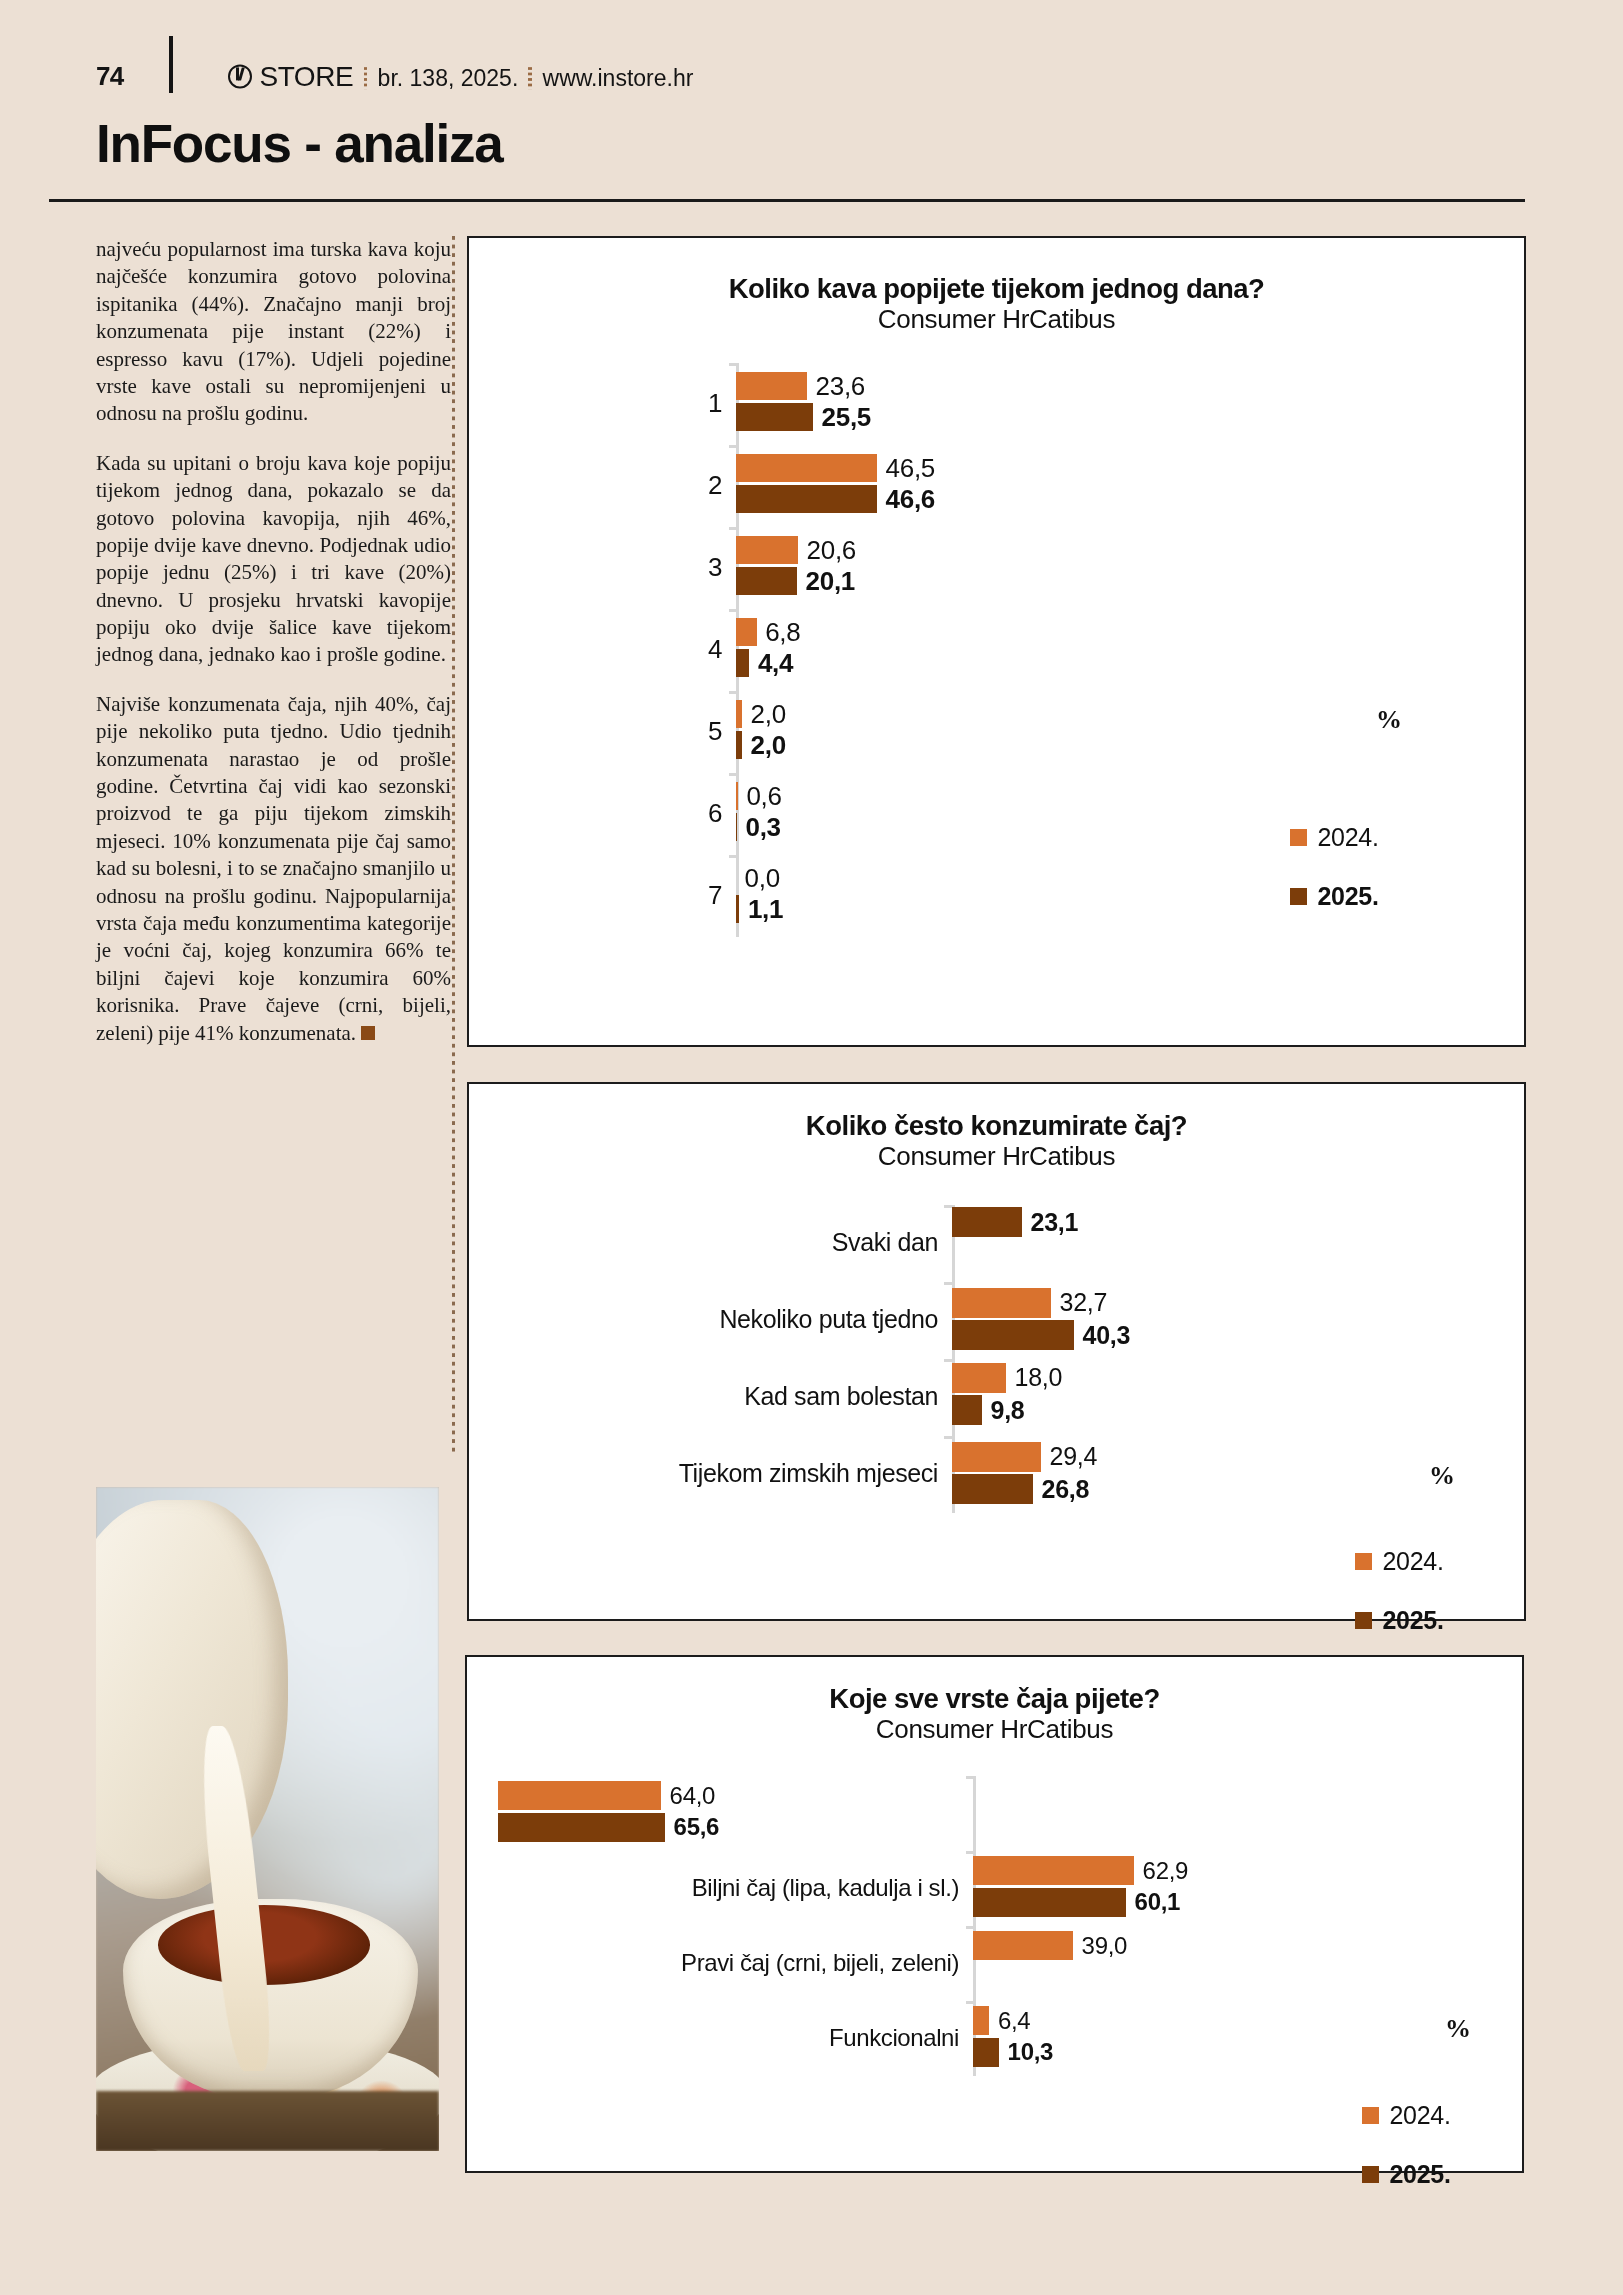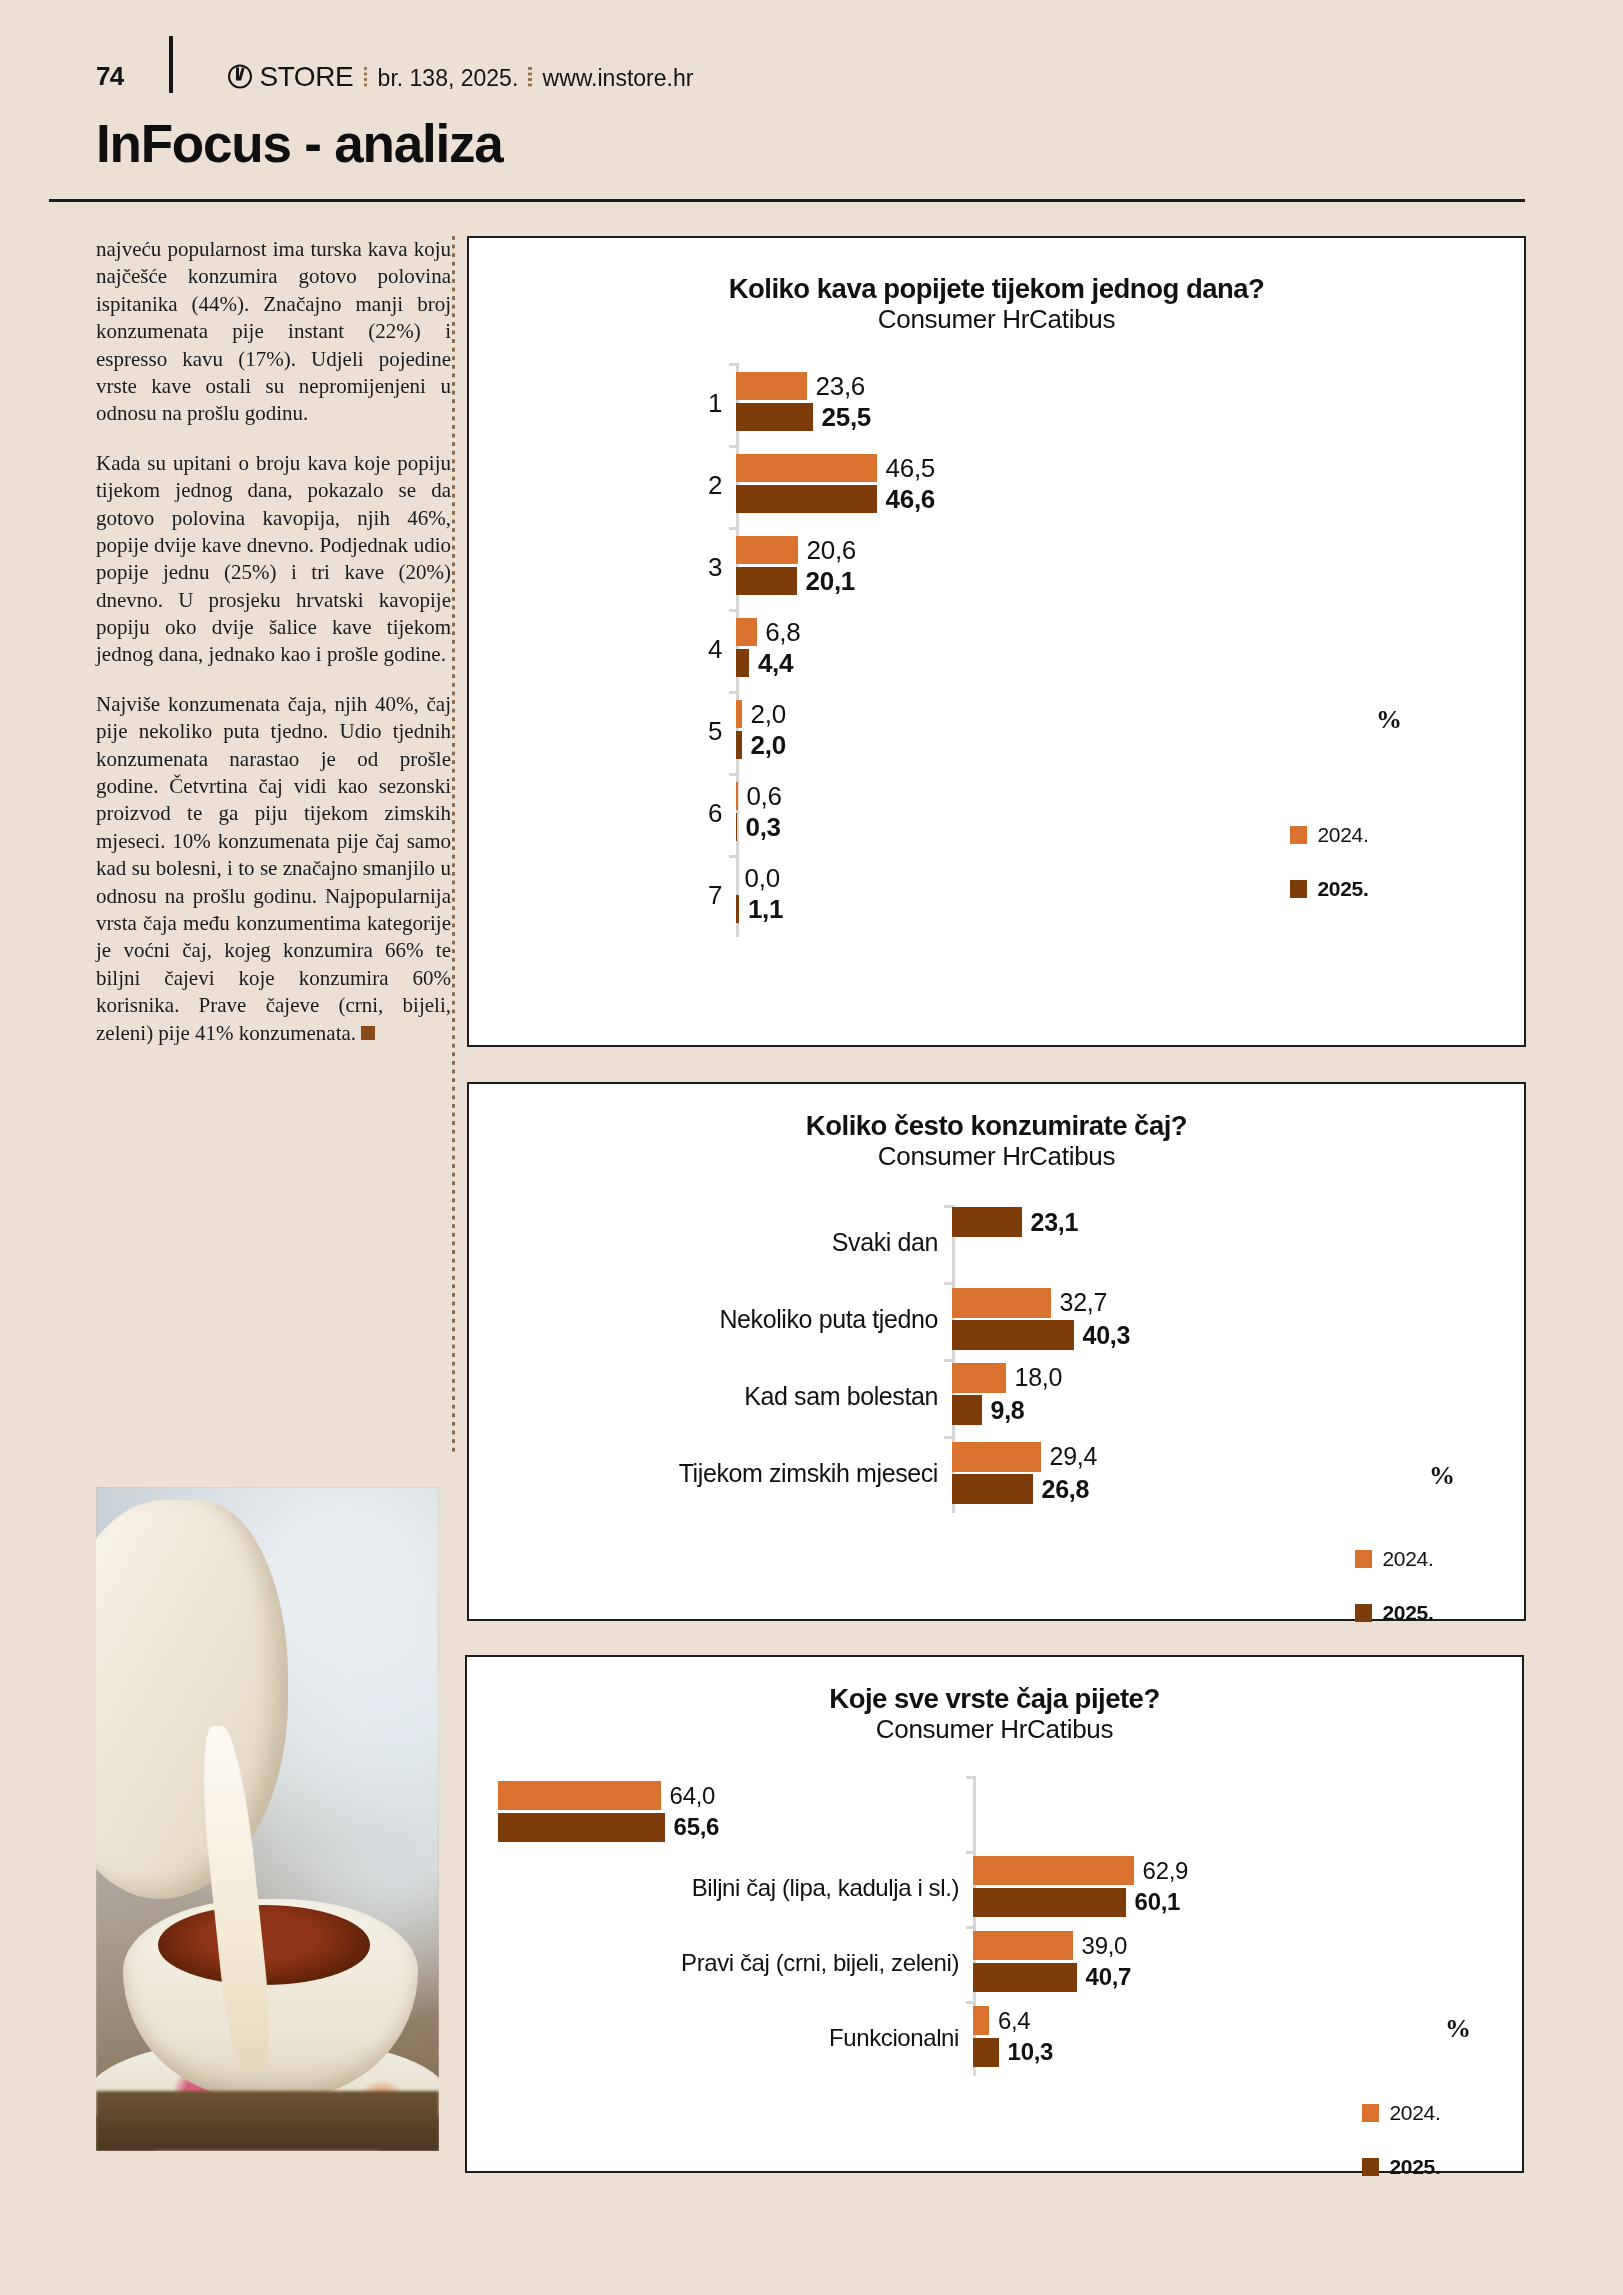--- a/index.html
+++ b/index.html
@@ -297,21 +297,21 @@
   .legend { position: absolute; }
   .legend-item {
     display: flex;
     align-items: center;
     gap: 10.2px;
     margin-bottom: 30px;
   }
   .legend-swatch { width: 17.3px; height: 17.3px; }
   .legend-label {
     font-family: "Liberation Sans", sans-serif;
-    font-size: 21px;
+    font-size: 25px;
     color: #111;
     letter-spacing: -0.3px;
   }
   .legend-label.bold { font-weight: bold; }
 
   .tick {
     position: absolute;
     left: -10.2px;
     width: 10.2px; height: 3.1px;
     background: #d6d6d6;
@@ -578,24 +578,20 @@
         </div>
       </div>
       <div class="cat-row" style="height: 75px;">
         <div class="tick" style="left: 468px; top: 0px;"></div>
         <div class="cat-label" style="width: 475px; font-size: 24px;">Pravi čaj (crni, bijeli, zeleni)</div>
         <div class="bars">
           <div class="bar-line" style="height: 29px; margin-top: 5.5px;">
             <div class="bar bar-2024" style="width: 100px; background: rgb(217, 114, 46);"></div>
             <div class="bar-value" style="font-size: 24px;">39,0</div>
           </div>
-          <div class="bar-line" style="height: 29px; margin-top: 2.4px;">
-            <div class="bar bar-2025" style="width: 104px; background: rgb(124, 61, 10);"></div>
-            <div class="bar-value bold" style="font-size: 24px;">40,7</div>
-          </div>
         </div>
       </div>
       <div class="cat-row" style="height: 75px;">
         <div class="tick" style="left: 468px; top: 0px;"></div>
         <div class="cat-label" style="width: 475px; font-size: 24px;">Funkcionalni</div>
         <div class="bars">
           <div class="bar-line" style="height: 29px; margin-top: 5.5px;">
             <div class="bar bar-2024" style="width: 16.3px; background: rgb(217, 114, 46);"></div>
             <div class="bar-value" style="font-size: 24px;">6,4</div>
           </div>

